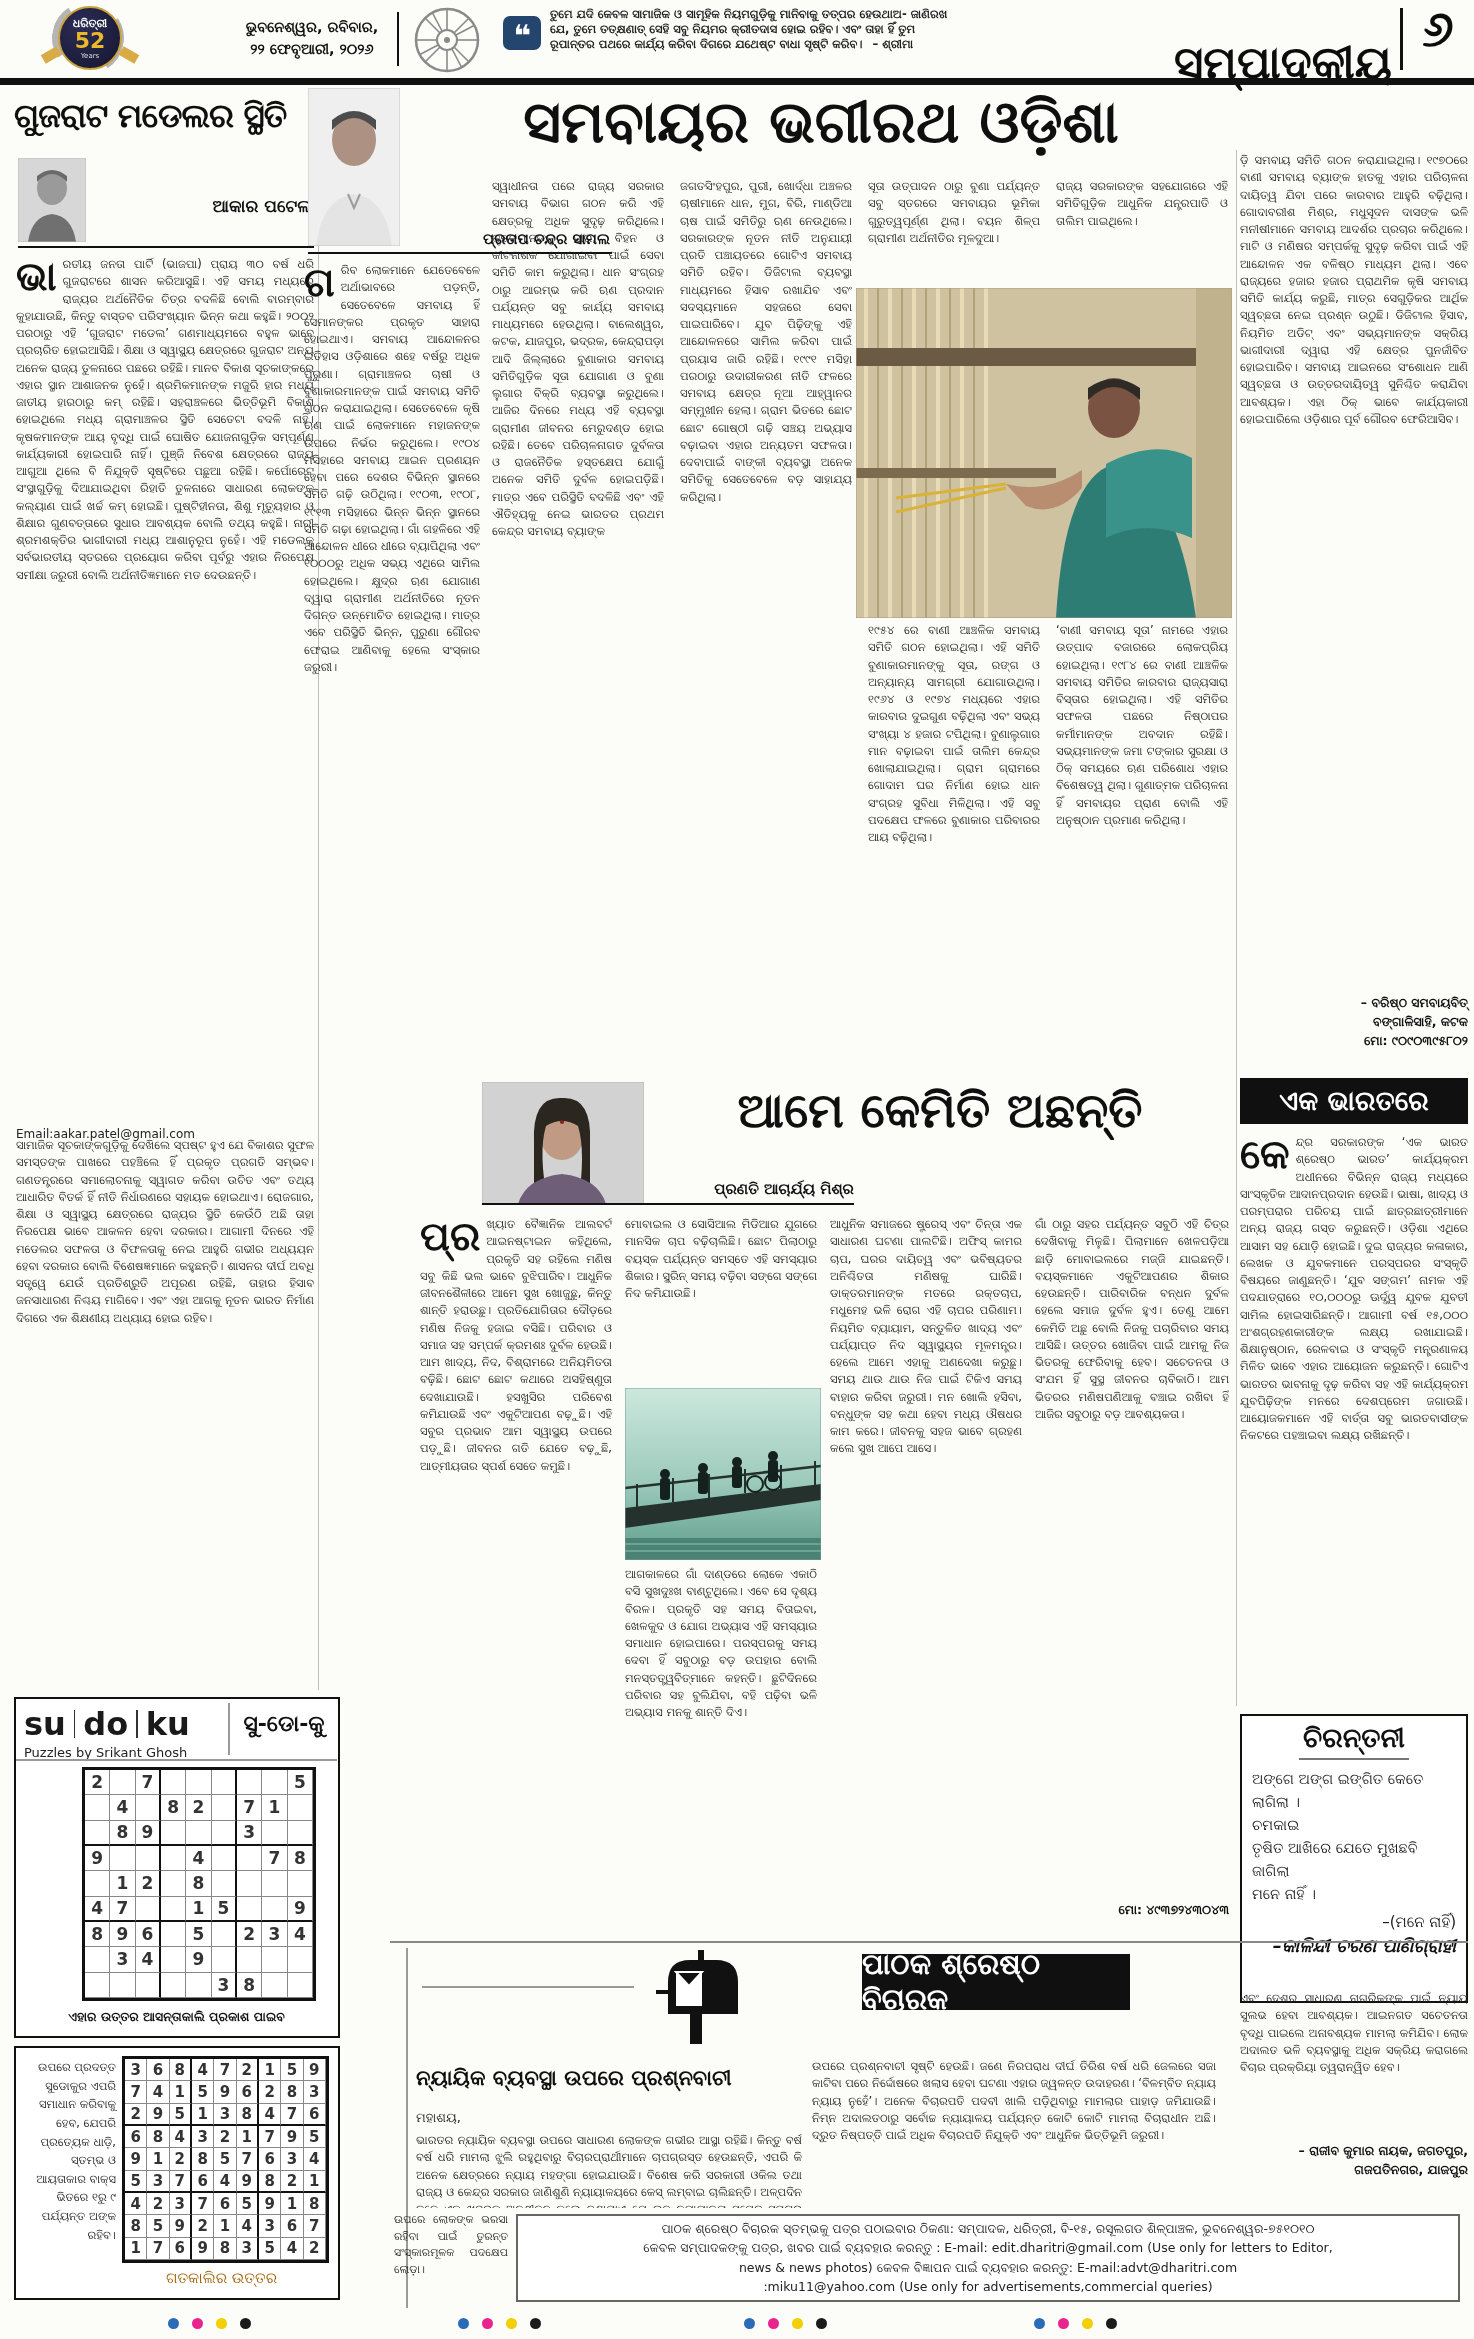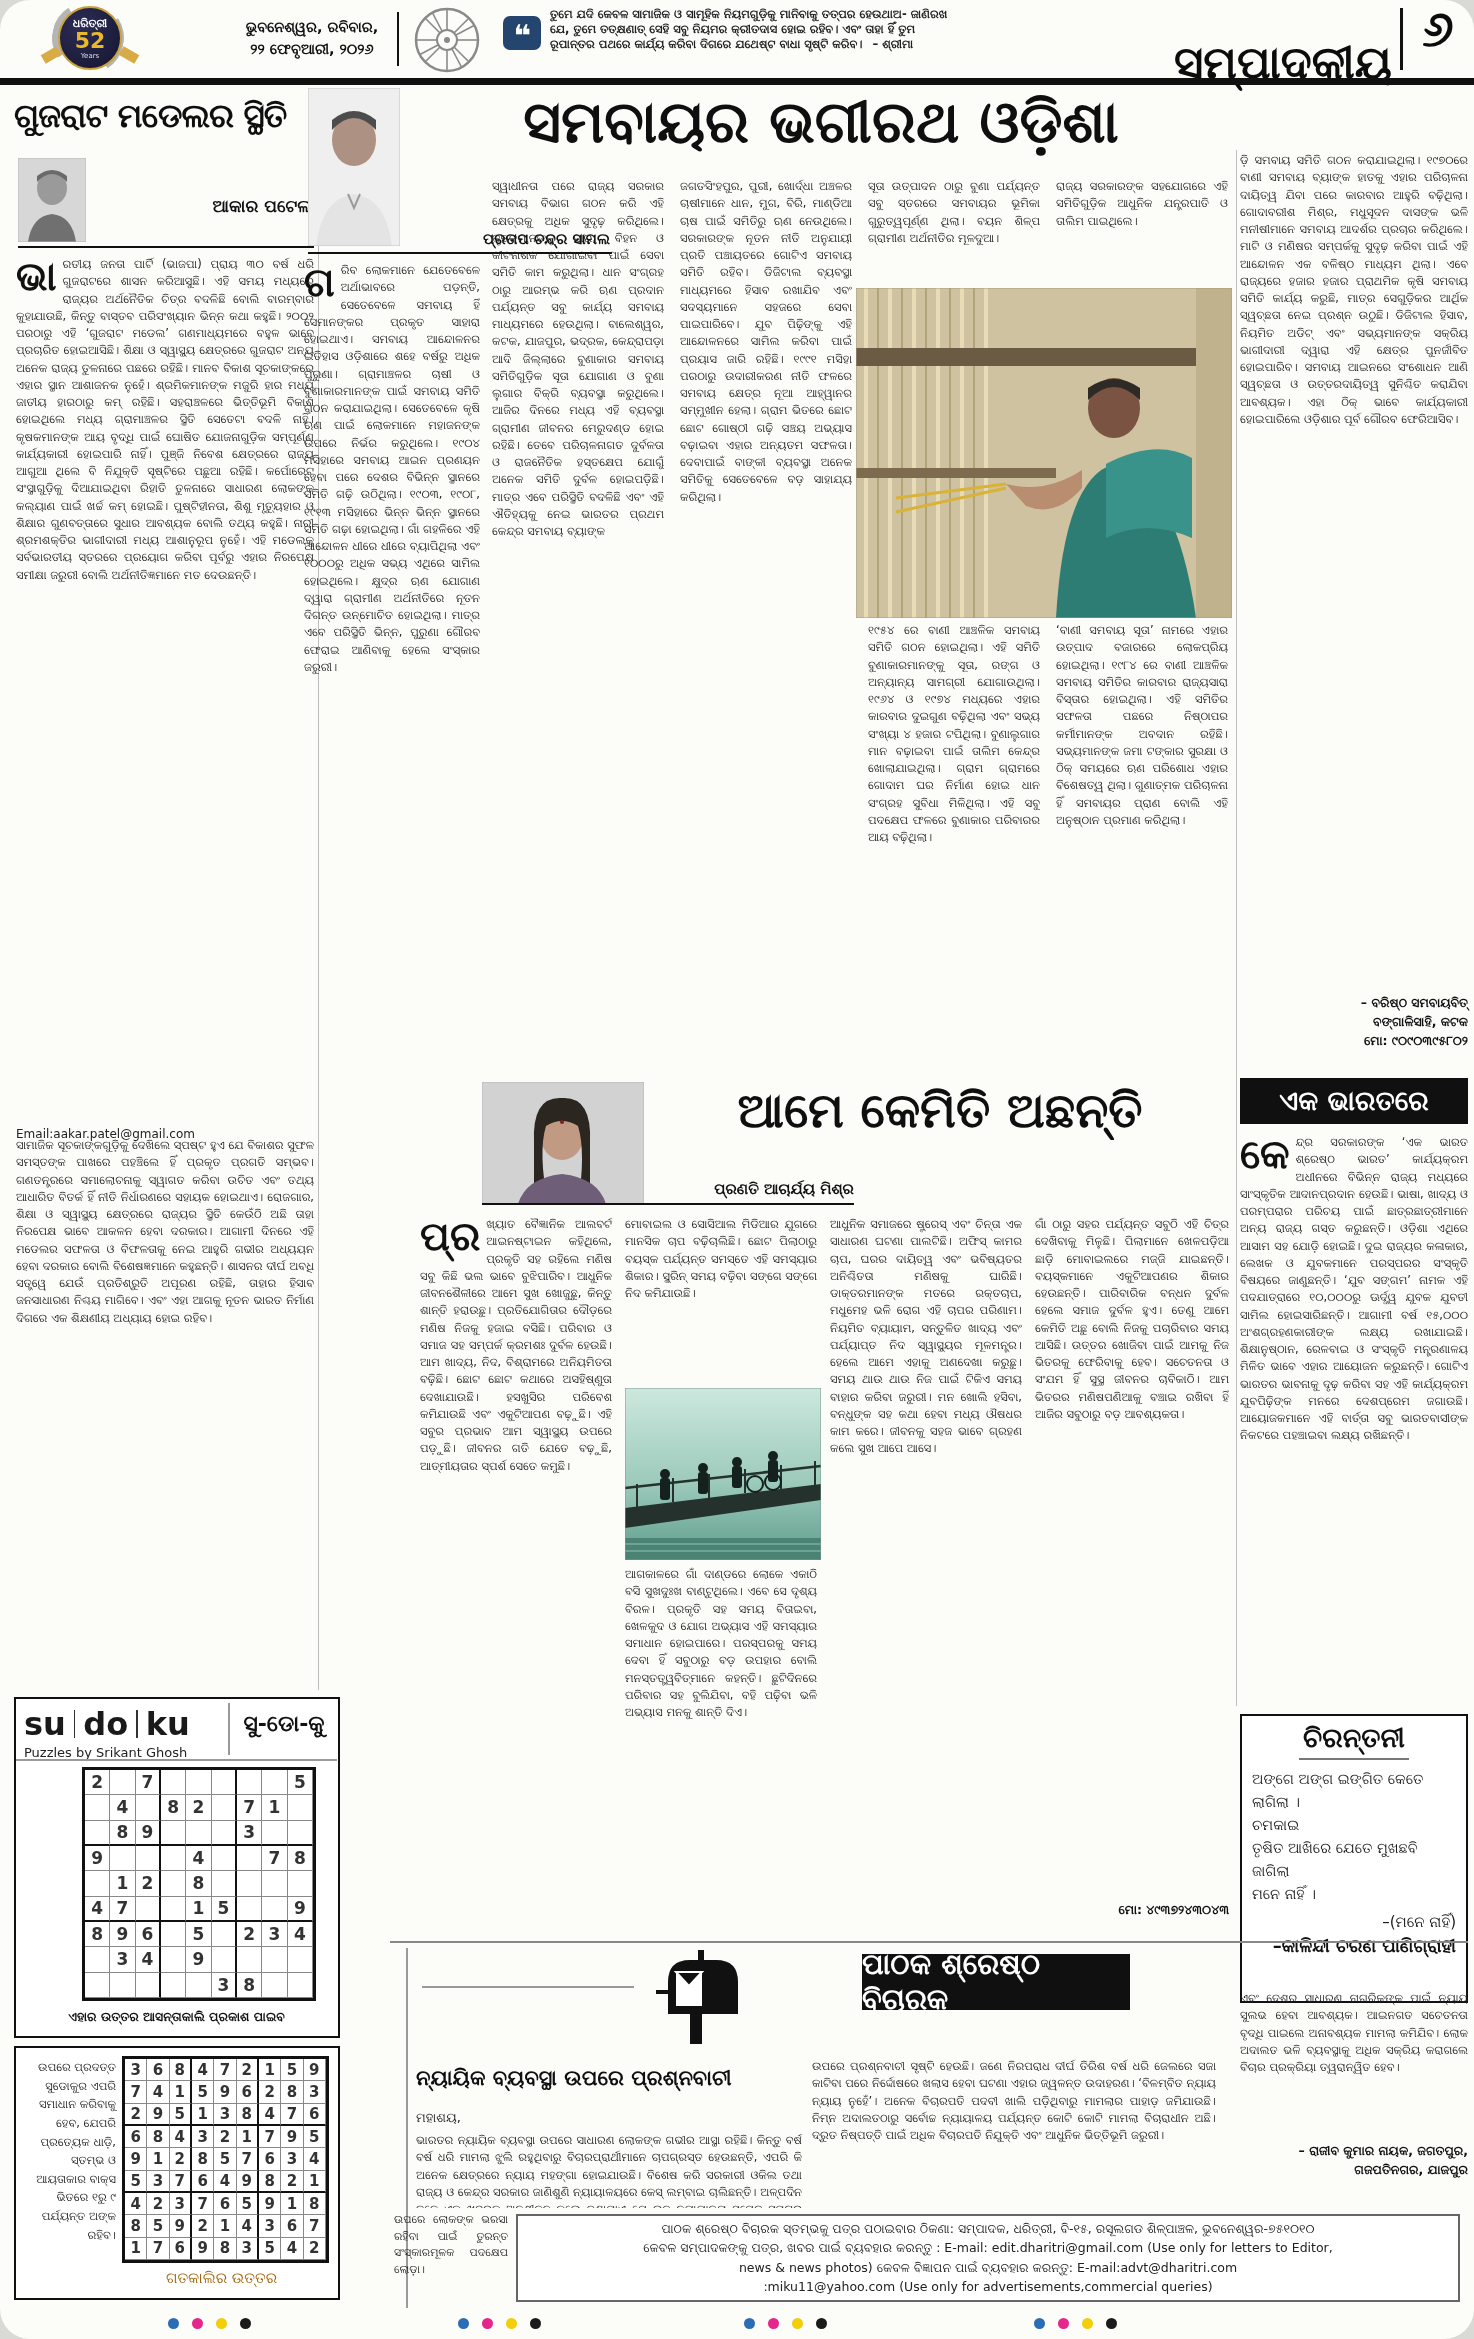--- a/index.html
+++ b/index.html
@@ -1,17 +1,17 @@
 <!DOCTYPE html>
 <html><head>
 <meta charset="utf-8">
 <style>
   html,body{margin:0;padding:0;background:#d9d9d6;}
   .page{position:relative;width:1474px;height:2339px;margin:0 auto;background:#fcfcf9;
-        font-family:"DejaVu Sans","Liberation Sans",sans-serif;color:#1c1c1c;overflow:hidden;border-radius:30px;}
+        font-family:"DejaVu Sans","Liberation Sans",sans-serif;color:#1c1c1c;overflow:hidden;}
   .abs{position:absolute;box-sizing:border-box;}
   .just{text-align:justify;text-justify:inter-word;}
   .bodytxt{font-size:11.5px;line-height:1.5;color:#232323;overflow:hidden;}
   .dropcap{float:left;font-size:40px;line-height:.85;font-weight:bold;padding:3px 6px 0 0;color:#111;}
   .headline{font-weight:bold;color:#0f0f0f;white-space:nowrap;overflow:hidden;}
   .byline{font-weight:bold;text-align:right;color:#111;}
   .rule{background:#111;}
   .lightrule{background:#bdbdbd;}
   .signoff div{font-weight:bold;text-align:right;font-size:12.5px;line-height:1.5;color:#111;}
   .sgrid{display:grid;grid-template-columns:repeat(9,1fr);grid-auto-rows:1fr;border:3px solid #111;background:#fff;}
@@ -421,21 +421,21 @@
   <div class="abs" style="left:1240px;top:1714px;width:228px;height:289px;border:2.5px solid #111;background:#fff;padding:6px 10px;box-sizing:border-box;">
     <div style="text-align:center;font-size:27px;font-weight:bold;color:#111;">ଚିରନ୍ତନୀ</div>
     <div style="width:110px;height:1.5px;background:#777;margin:4px auto 8px;"></div>
     <div class="poem">
         <div>ଅଙ୍ଗେ ଅଙ୍ଗ ଇଙ୍ଗିତ କେତେ ଲାଗିଲା ।</div>
         <div>ଚମକାଇ</div>
         <div>ତୃଷିତ ଆଖିରେ ଯେତେ ମୁଖଛବି ଜାଗିଲା</div>
         <div>ମନେ ନାହିଁ ।</div>
       </div>
     <div style="text-align:right;font-size:15px;margin-top:6px;color:#1a1a1a;">–(ମନେ ନାହିଁ)</div>
-    <div style="text-align:right;font-size:18px;font-weight:bold;margin-top:4px;color:#111;">–କାଳିନ୍ଦୀ ଚରଣ ପାଣିଗ୍ରାହୀ</div>
+    <div style="text-align:right;font-size:18px;font-weight:bold;margin-top:4px;color:#111;font-style:italic;">–କାଳିନ୍ଦୀ ଚରଣ ପାଣିଗ୍ରାହୀ</div>
   </div>
 
   <div class="abs" style="left:390px;top:1941px;width:1078px;height:2px;background:#888;"></div>
   <div class="abs" style="left:406px;top:1948px;width:1.5px;height:360px;background:#9a9a9a;"></div>
   <div class="abs" style="left:422px;top:1986px;width:212px;height:2px;background:#999;"></div>
 
   <svg class="abs" style="left:646px;top:1948px;" width="104" height="96" viewBox="0 0 104 96">
     <path d="M22 34 Q22 12 44 12 L70 12 Q92 12 92 34 L92 66 L22 66 Z" fill="#111"></path>
     <rect x="30" y="24" width="26" height="34" fill="#fff"></rect>
     <path d="M30 24 L43 38 L56 24 Z" fill="#111" stroke="#fff" stroke-width="2"></path>

